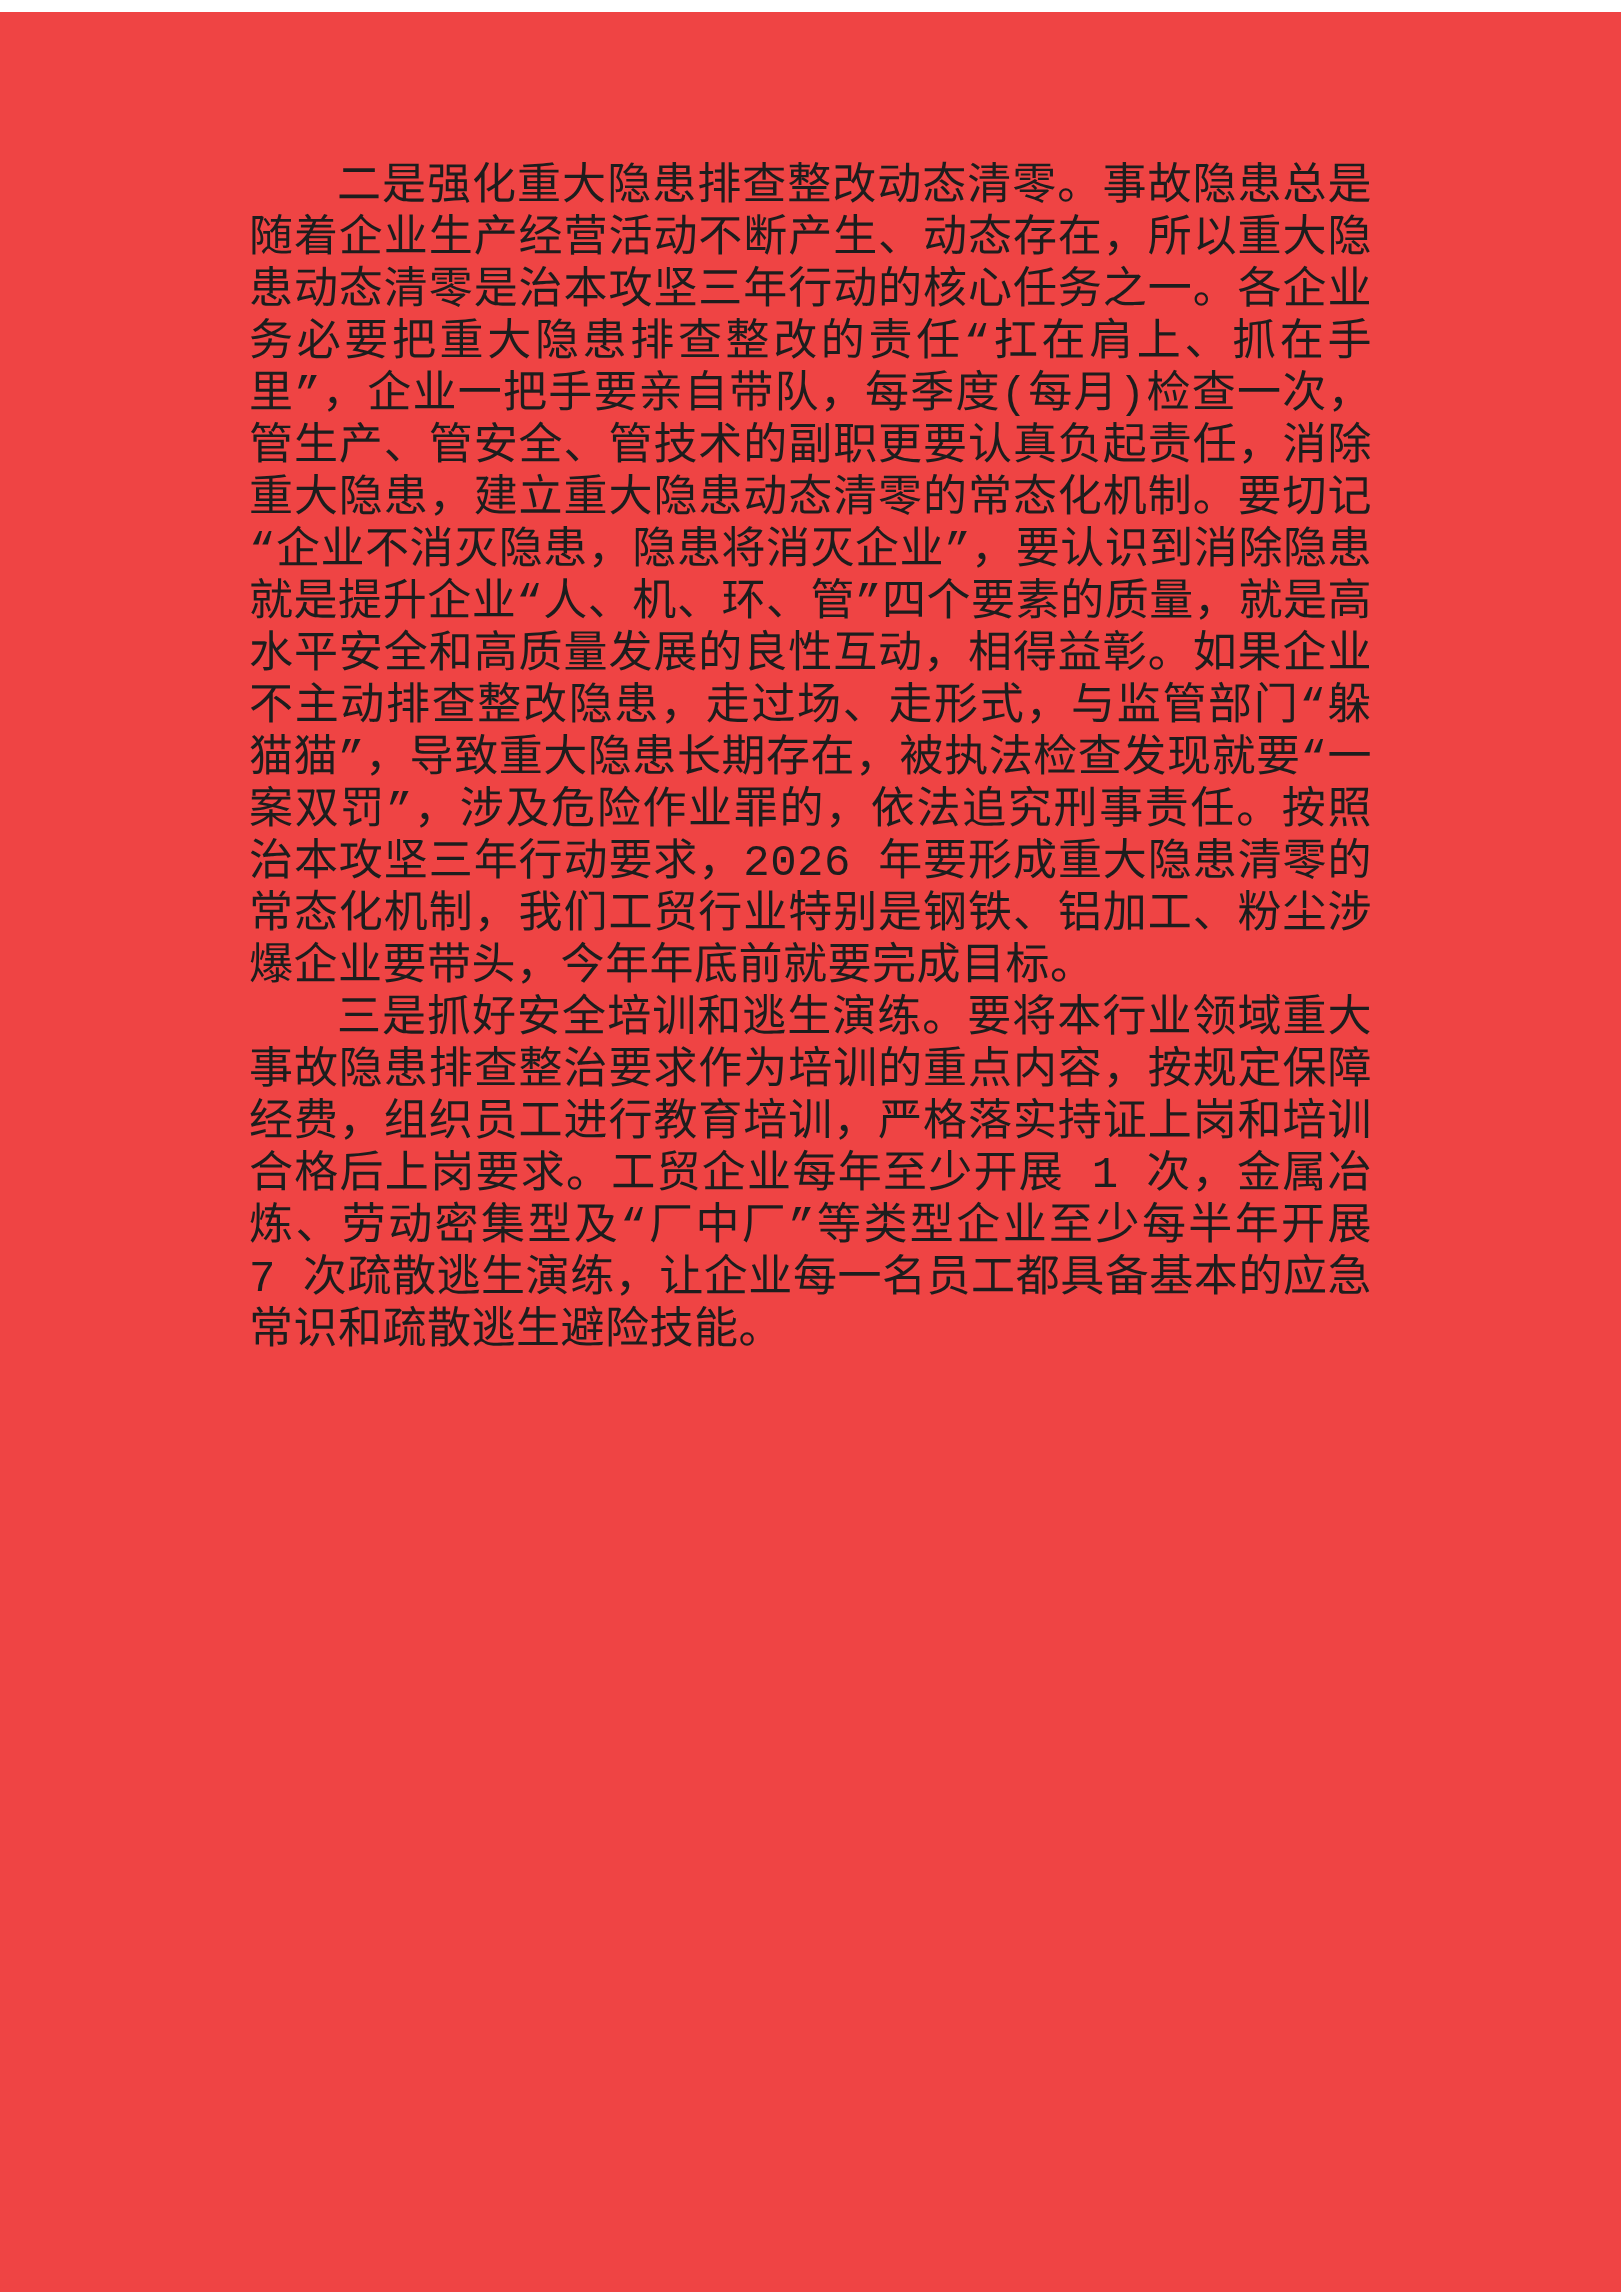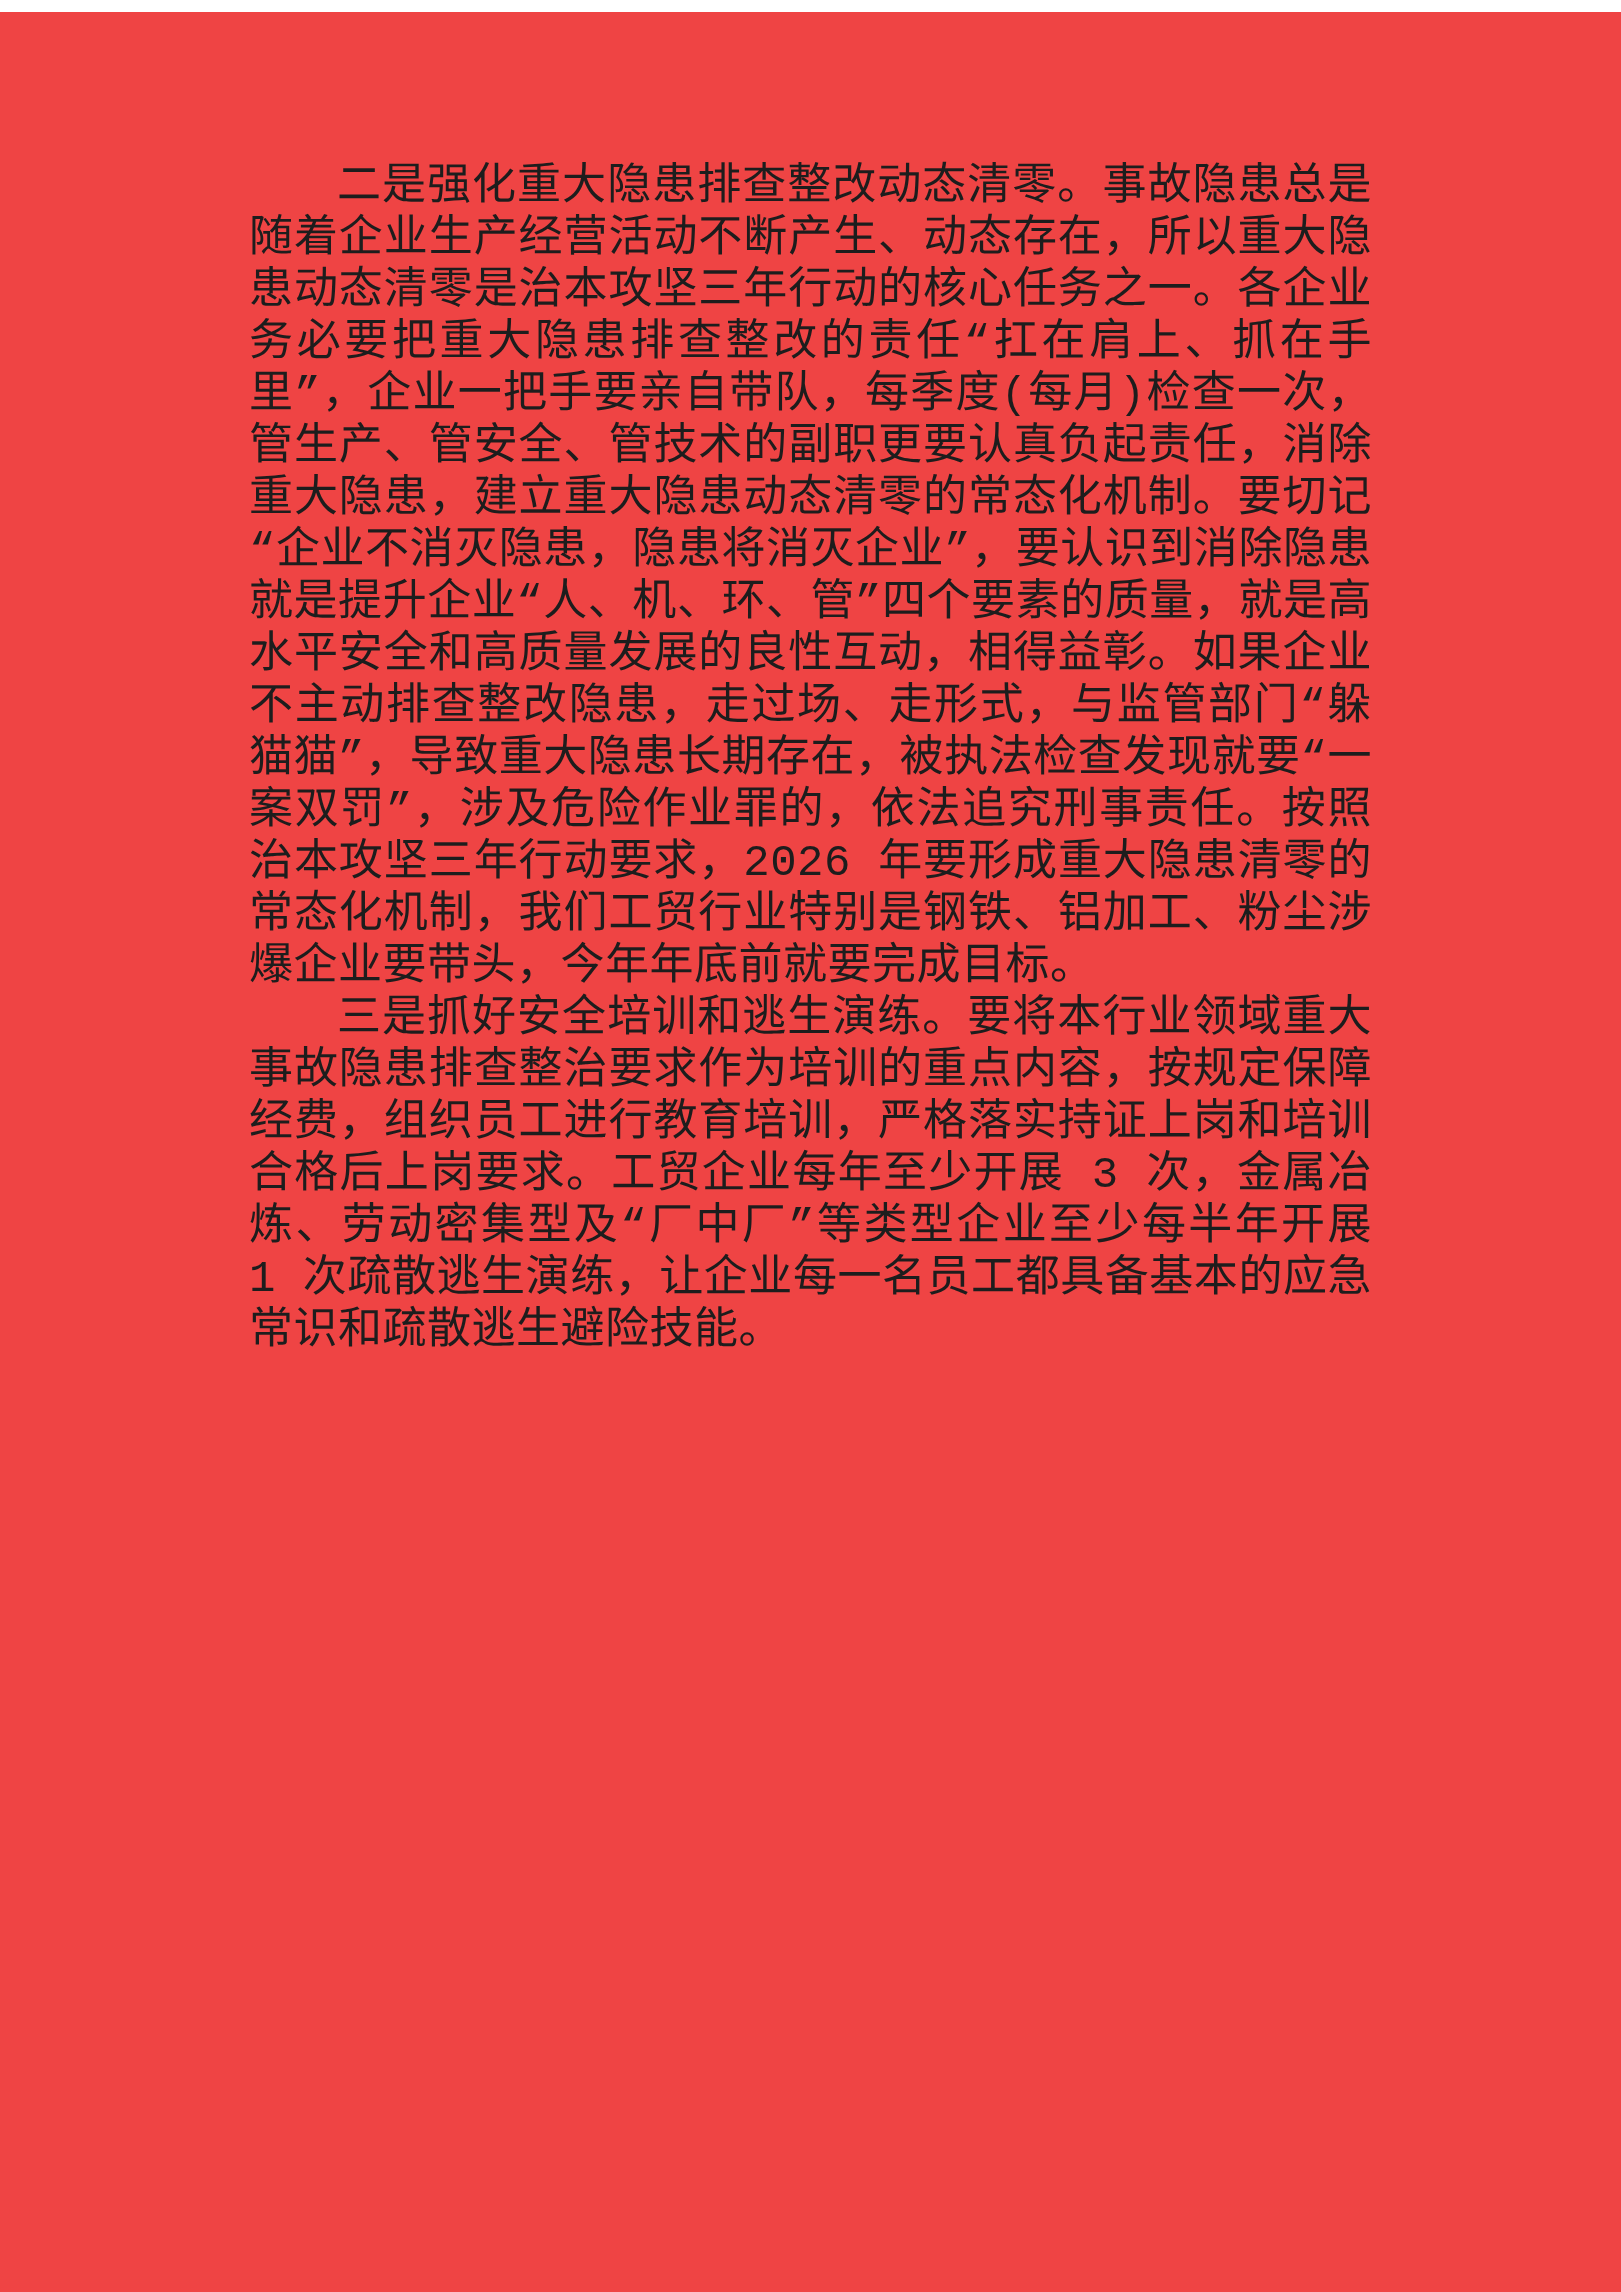--- a/index.html
+++ b/index.html
@@ -34,16 +34,16 @@
       word-break: break-all;
       font-weight: 400;
     }
   </style>
 </head>
 <body>
 
 <div class="page">
   <div class="doc-body">
     <p>二是强化重大隐患排查整改动态清零。事故隐患总是随着企业生产经营活动不断产生、动态存在，所以重大隐患动态清零是治本攻坚三年行动的核心任务之一。各企业务必要把重大隐患排查整改的责任“扛在肩上、抓在手里”，企业一把手要亲自带队，每季度(每月)检查一次，管生产、管安全、管技术的副职更要认真负起责任，消除重大隐患，建立重大隐患动态清零的常态化机制。要切记“企业不消灭隐患，隐患将消灭企业”，要认识到消除隐患就是提升企业“人、机、环、管”四个要素的质量，就是高水平安全和高质量发展的良性互动，相得益彰。如果企业不主动排查整改隐患，走过场、走形式，与监管部门“躲猫猫”，导致重大隐患长期存在，被执法检查发现就要“一案双罚”，涉及危险作业罪的，依法追究刑事责任。按照治本攻坚三年行动要求，2026 年要形成重大隐患清零的常态化机制，我们工贸行业特别是钢铁、铝加工、粉尘涉爆企业要带头，今年年底前就要完成目标。</p>
-    <p>三是抓好安全培训和逃生演练。要将本行业领域重大事故隐患排查整治要求作为培训的重点内容，按规定保障经费，组织员工进行教育培训，严格落实持证上岗和培训合格后上岗要求。工贸企业每年至少开展 3 次，金属冶炼、劳动密集型及“厂中厂”等类型企业至少每半年开展 1 次疏散逃生演练，让企业每一名员工都具备基本的应急常识和疏散逃生避险技能。</p>
+    <p>三是抓好安全培训和逃生演练。要将本行业领域重大事故隐患排查整治要求作为培训的重点内容，按规定保障经费，组织员工进行教育培训，严格落实持证上岗和培训合格后上岗要求。工贸企业每年至少开展 1 次，金属冶炼、劳动密集型及“厂中厂”等类型企业至少每半年开展 7 次疏散逃生演练，让企业每一名员工都具备基本的应急常识和疏散逃生避险技能。</p>
   </div>
 </div>
 
 
 </body></html>

